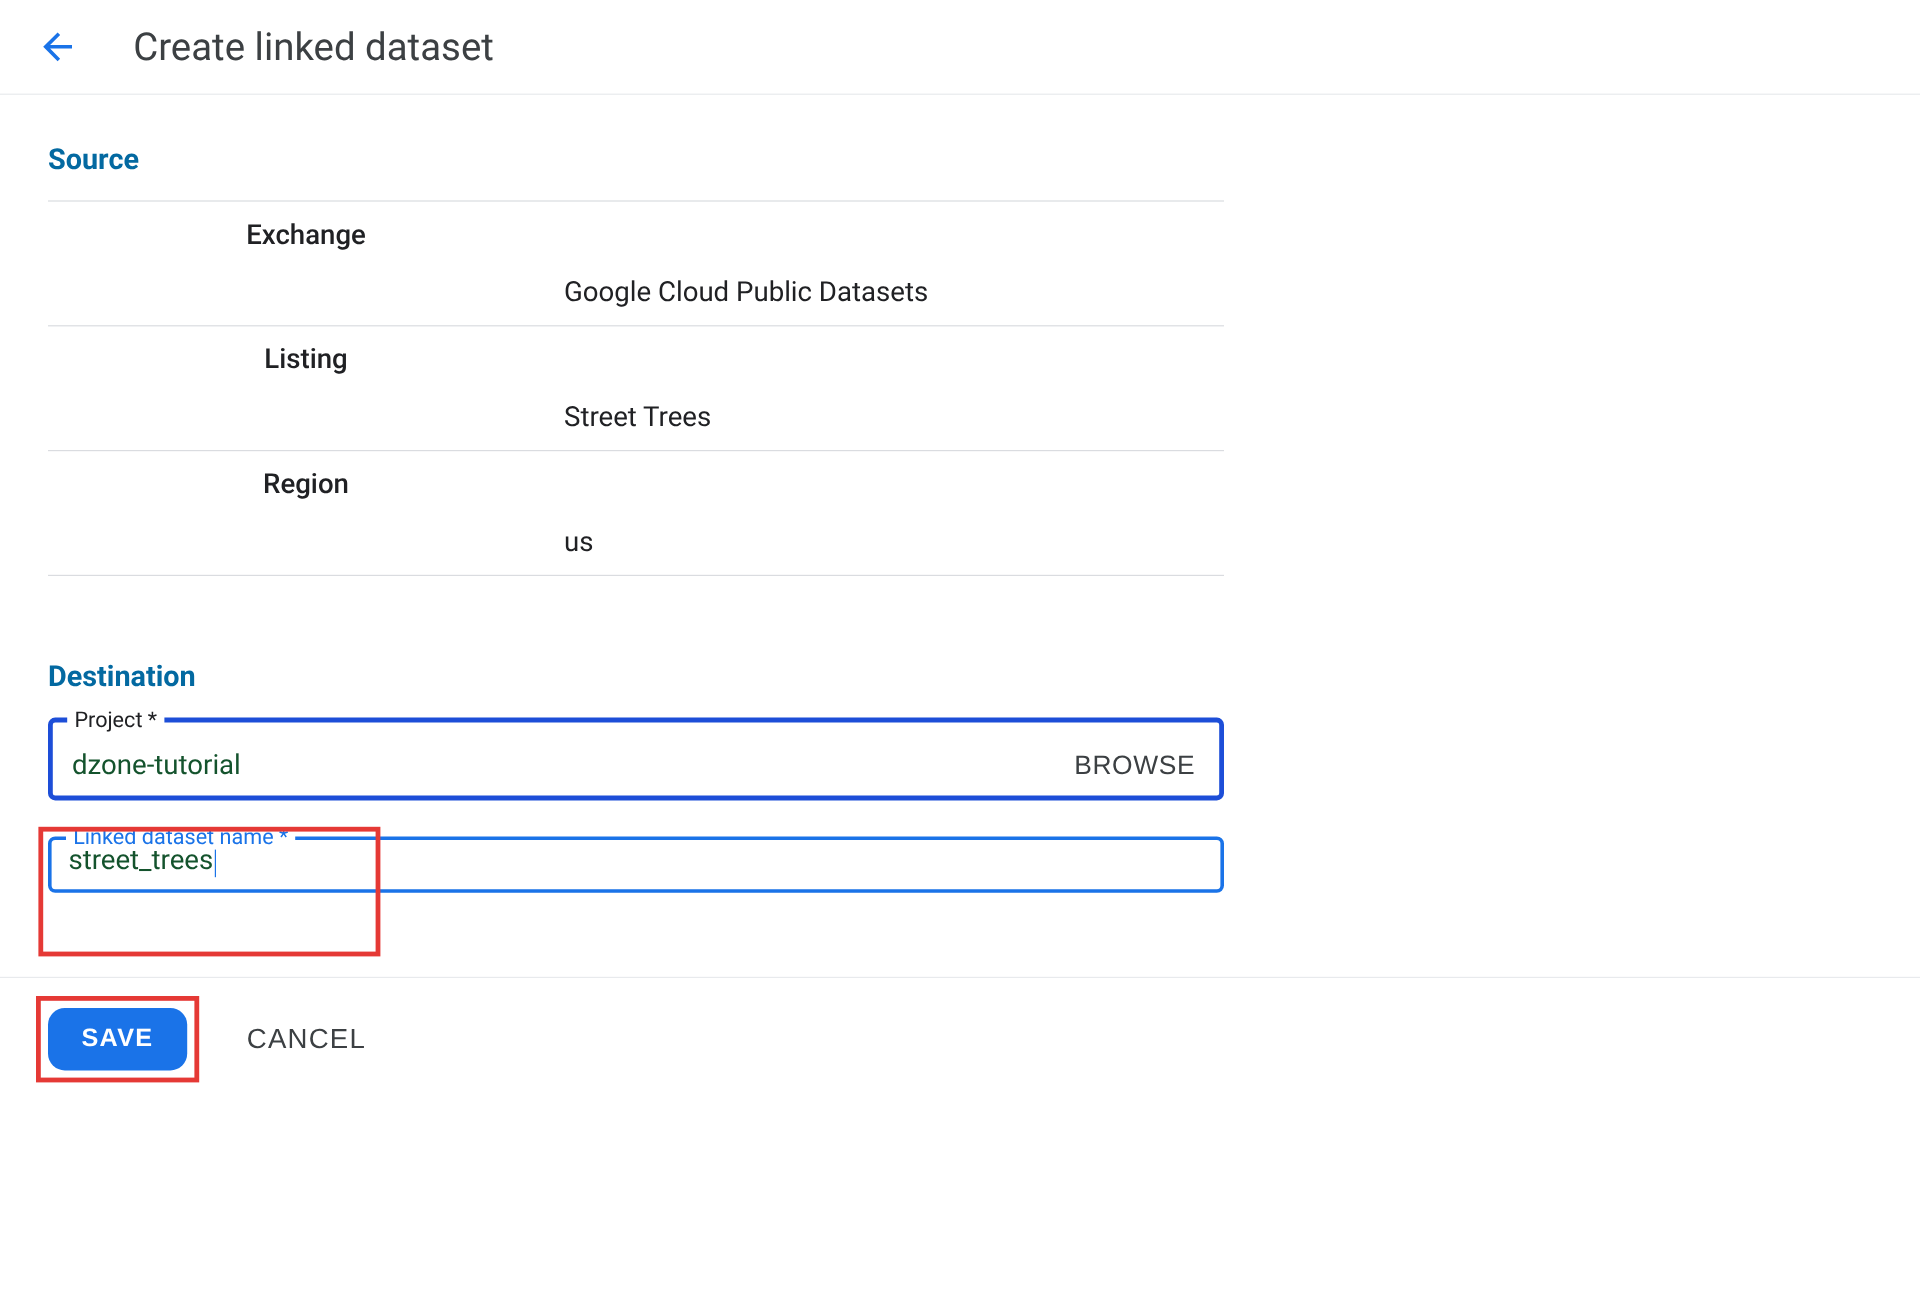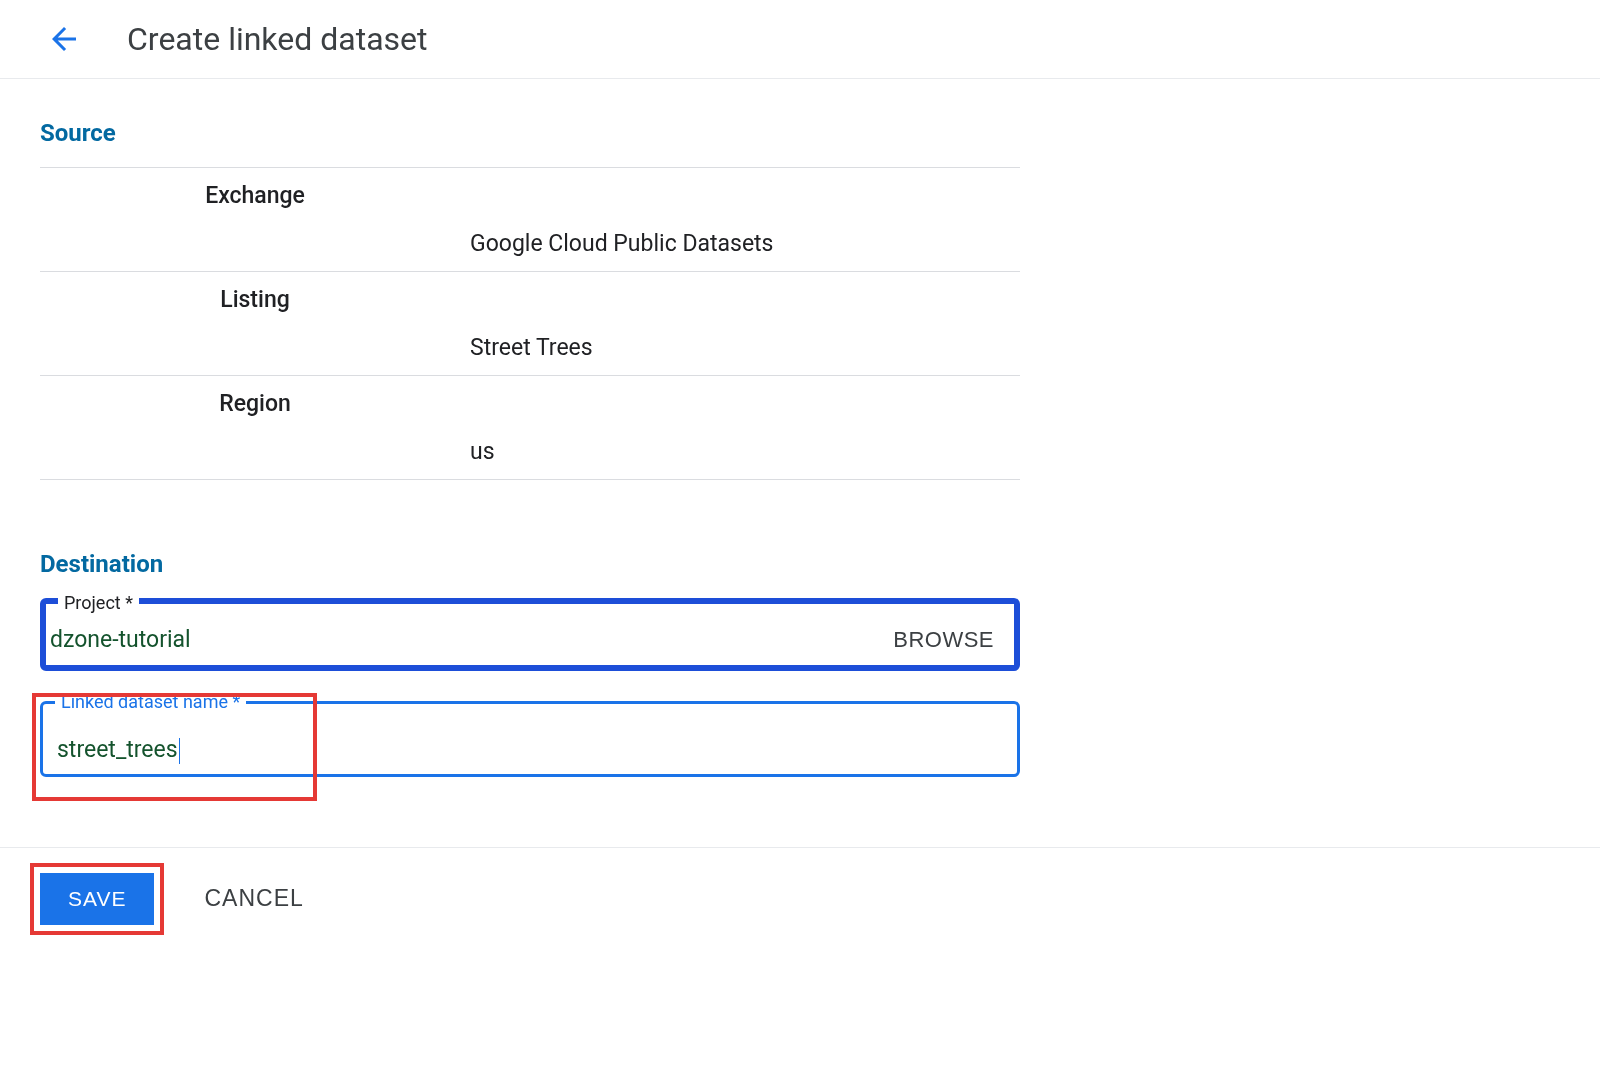--- a/index.html
+++ b/index.html
@@ -9,21 +9,21 @@
     }
     body {
       font-family: 'Google Sans', 'Roboto', Arial, sans-serif;
       background: #fff;
       color: #202124;
       width: 1600px;
     }
     .header {
       display: flex;
       align-items: center;
-      padding: 20px 46px;
+      padding: 20px 30px;
       border-bottom: 1px solid #e8eaed;
     }
     .back-arrow {
       color: #1a73e8;
       cursor: pointer;
       margin-right: 45px;
       display: flex;
       align-items: center;
     }
     .back-arrow svg {
@@ -64,31 +64,31 @@
     .source-value {
       font-size: 23px;
       color: #202124;
       margin-top: 48px;
     }
     .field-container {
       position: relative;
       margin-bottom: 30px;
     }
     .field-outer {
-      border: 6px solid #1d4ed8;
+      border: 4px solid #1d4ed8;
       border-radius: 6px;
-      padding: 22px 16px 12px 4px;
+      padding: 22px 16px 12px 16px;
       position: relative;
       display: flex;
       align-items: center;
       justify-content: space-between;
     }
     .field-outer.focused {
       border: 3px solid #1a73e8;
-      padding: 32px 14px 10px 14px;
+      padding: 3px 14px 10px 14px;
     }
     .field-label {
       position: absolute;
       top: -12px;
       left: 12px;
       background: #fff;
       padding: 0 6px;
       font-size: 18px;
       color: #202124;
     }
@@ -135,23 +135,23 @@
     }
     .save-btn-wrap {
       position: relative;
     }
     .save-btn {
       background: #1a73e8;
       color: #fff;
       border: none;
       padding: 14px 28px;
       font-size: 21px;
-      font-weight: 400;
+      font-weight: 700;
       letter-spacing: 1px;
-      border-radius: 0;
+      border-radius: 14px;
       cursor: pointer;
     }
     .highlight-save {
       top: -10px;
       left: -10px;
       right: -10px;
       bottom: -10px;
     }
     .cancel-btn {
       background: none;

